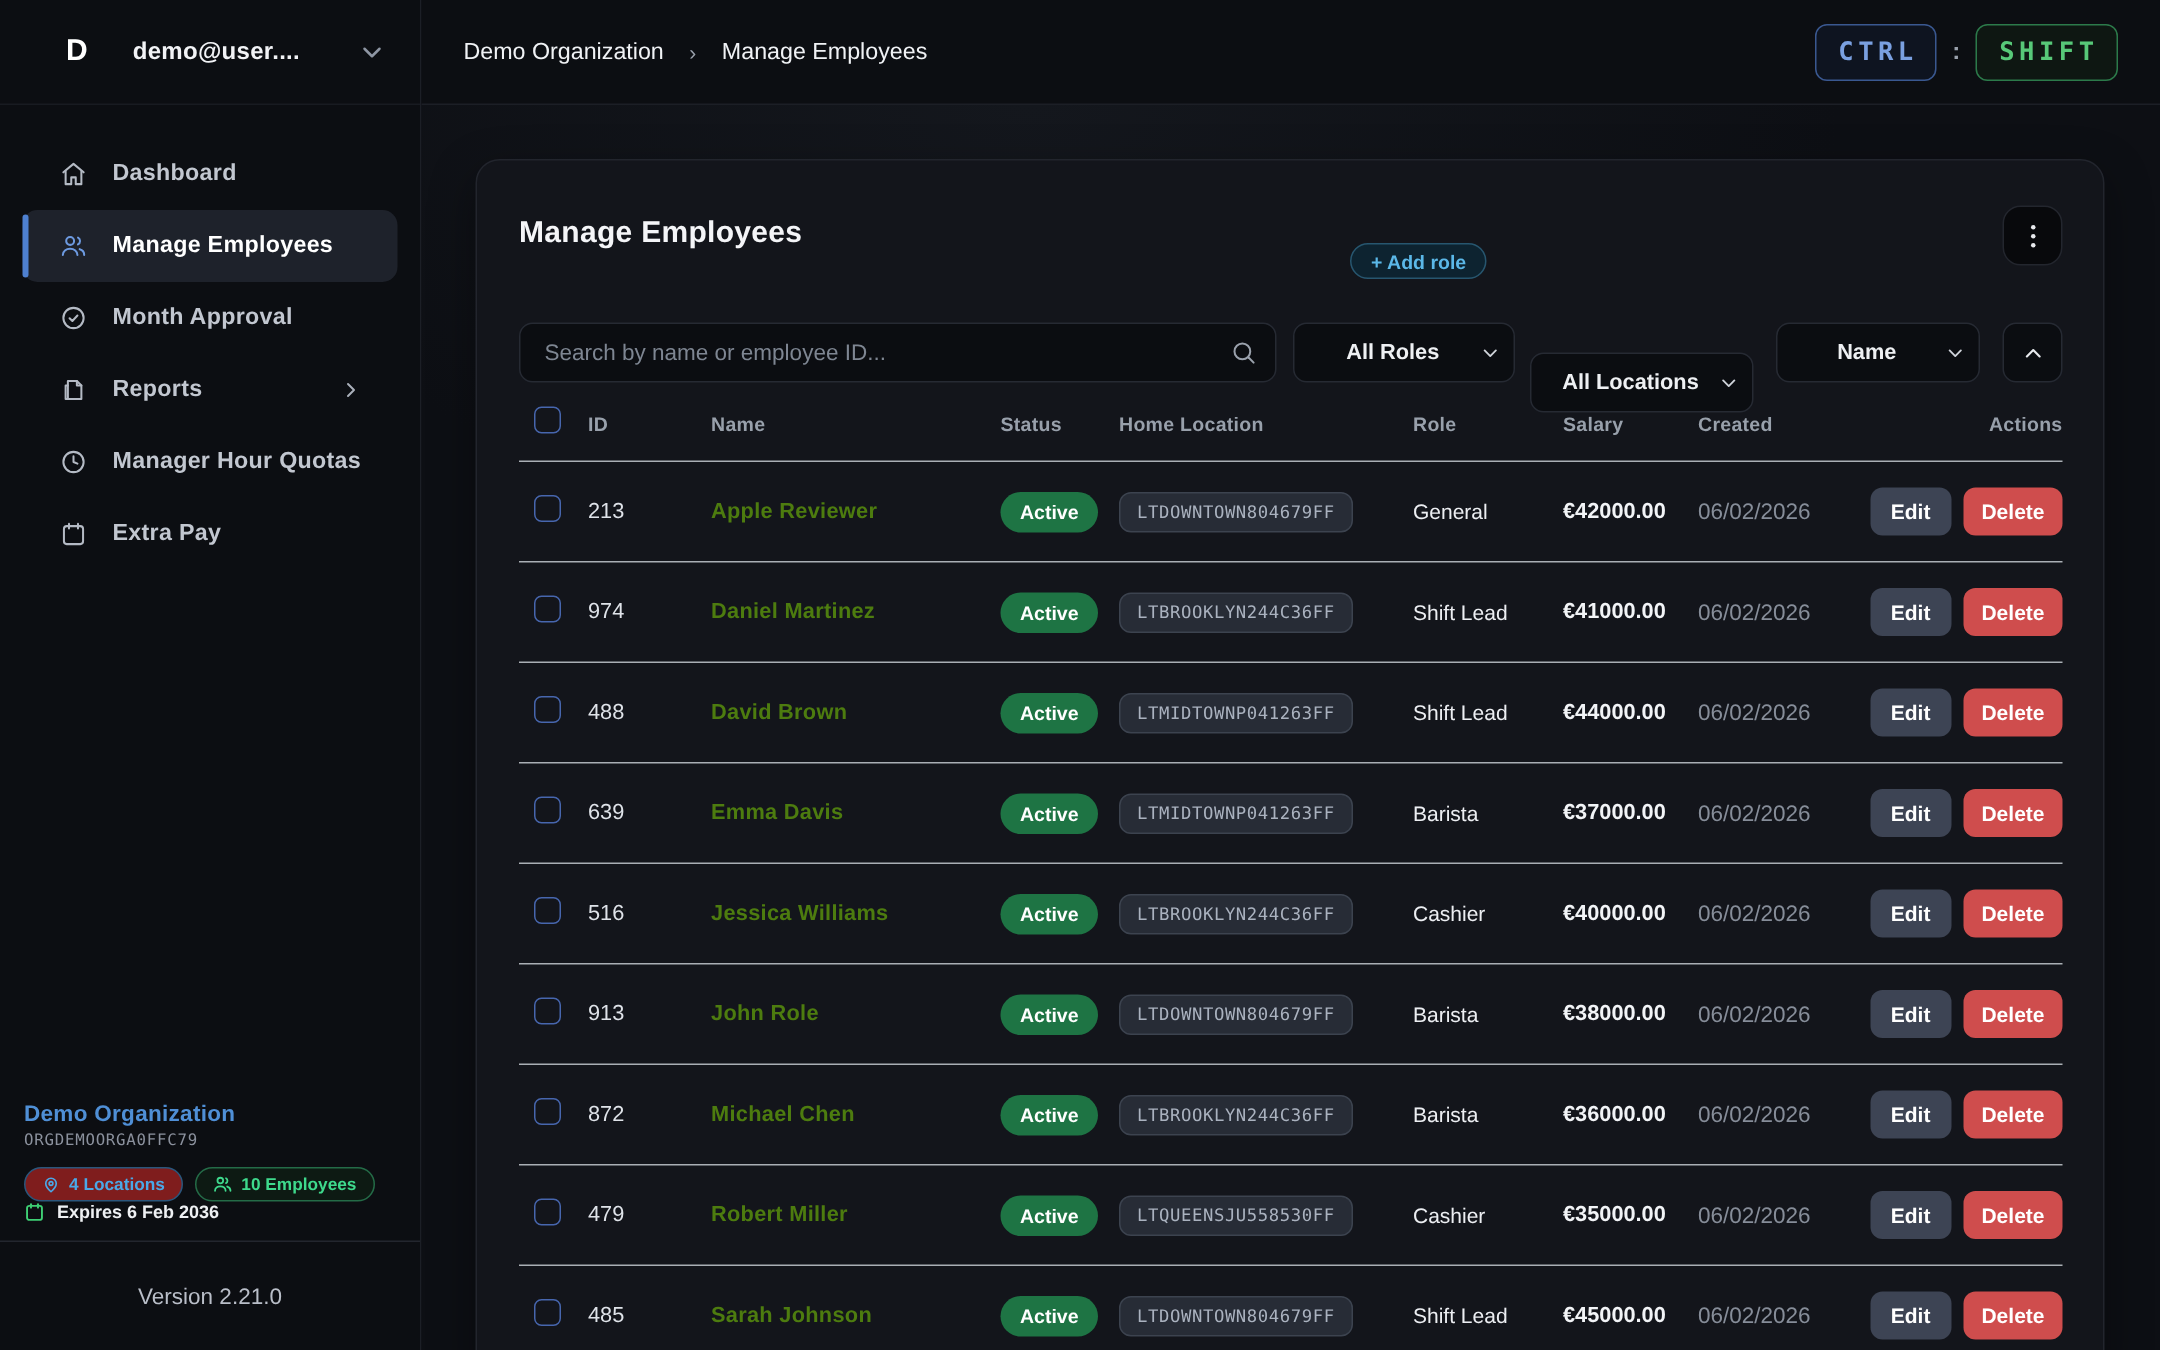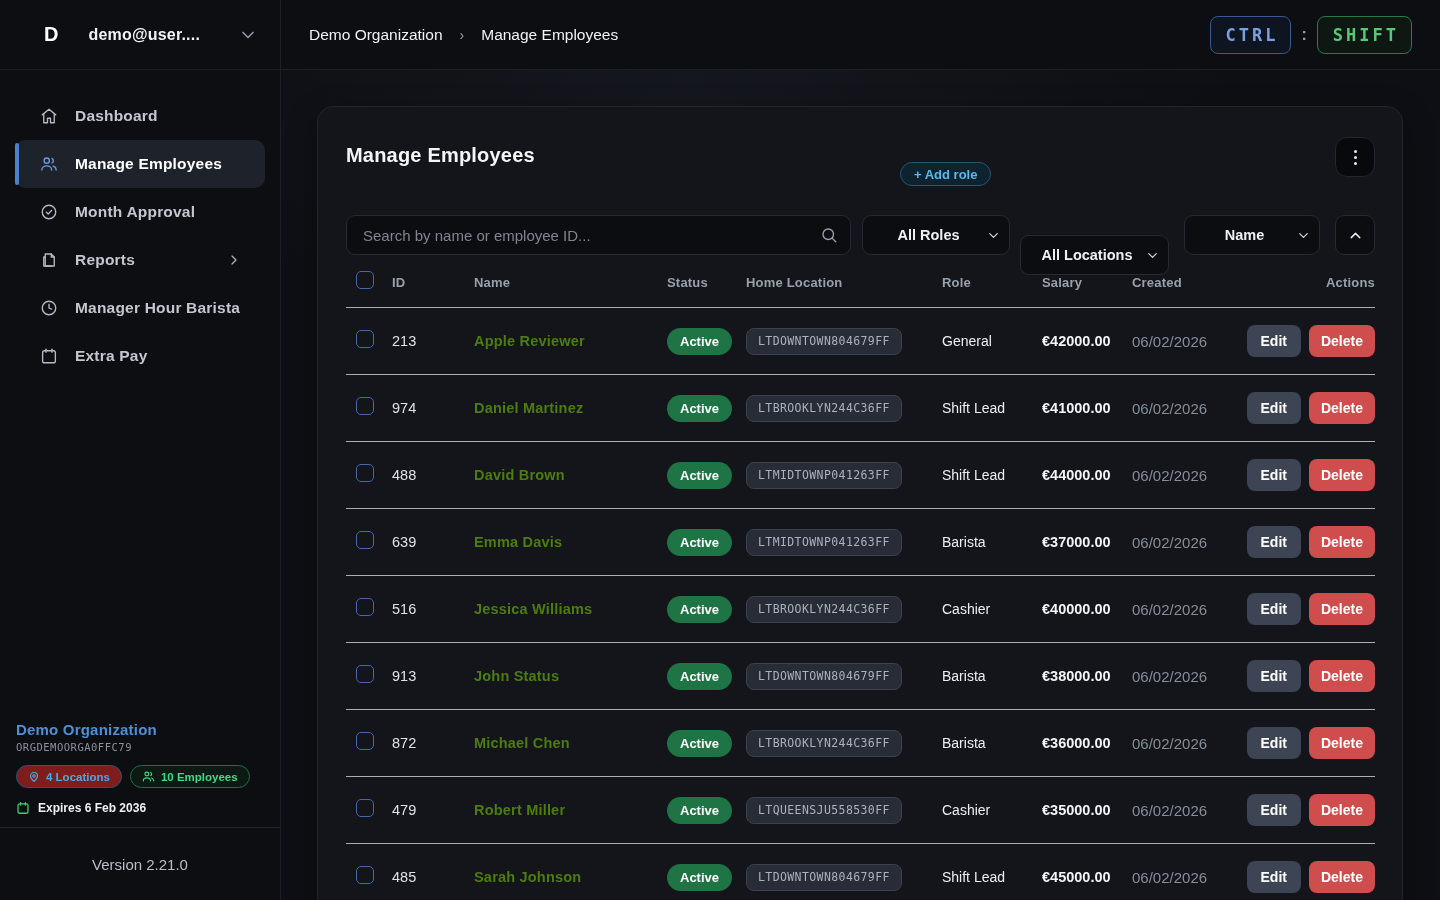--- a/index.html
+++ b/index.html
@@ -30,21 +30,21 @@
 
   .org-box { padding:14px 16px 12px 16px; }
   .org-name { color:#4f8fd6; font-size:15px; font-weight:700; letter-spacing:.2px; }
   .org-code { font-family:"DejaVu Sans Mono", monospace; font-size:10.5px; color:#8b919d;
     margin-top:3px; letter-spacing:.5px; }
   .org-badges { display:flex; gap:8px; margin-top:12px; }
   .pill-badge { display:inline-flex; align-items:center; gap:6px; height:23px; padding:0 11px;
     border-radius:999px; font-size:11.5px; font-weight:700; }
   .pill-blue { color:#4aa8e8; border:1px solid #2a567c; background:#7f1d1d; }
   .pill-green { color:#3ed98c; border:1px solid #246b47; background:#0d1a13; }
-  .org-expires { display:flex; align-items:center; gap:8px; margin-top:13px;
+  .org-expires { display:flex; align-items:center; gap:8px; 
     font-size:12px; font-weight:700; color:#eef0f3; }
   .org-expires .cal { color:#3ecf74; display:flex; }
   .sidebar-divider { border-top:1px solid #23262e; }
   .version-row { height:72px; display:flex; align-items:center; justify-content:center;
     font-size:15px; color:#b9bec8; }
 
   
   .right { flex:1; display:flex; flex-direction:column; }
   .topbar { height:70px; min-height:70px; background:#0c0e12; border-bottom:1px solid #1c1f26;
     display:flex; align-items:center; padding:0 28px; }
@@ -180,21 +180,21 @@
             </svg>
         </span>
       </div>
       <div class="nav-item">
         <span class="nav-ico">
           <svg width="18" height="18" viewBox="0 0 24 24" fill="none" stroke="currentColor" stroke-width="1.8" stroke-linecap="round" stroke-linejoin="round">
               <circle cx="12" cy="12" r="9"></circle>
               <polyline points="12 7 12 12 15.5 13.5"></polyline>
             </svg>
         </span>
-        <span class="nav-label">Manager Hour Barista</span>
+        <span class="nav-label">Manager Hour Quotas</span>
       </div>
       <div class="nav-item">
         <span class="nav-ico">
           <svg width="18" height="18" viewBox="0 0 24 24" fill="none" stroke="currentColor" stroke-width="1.8" stroke-linecap="round" stroke-linejoin="round">
               <rect x="3.5" y="5" width="17" height="16" rx="2.5"></rect>
               <line x1="8" y1="3" x2="8" y2="7"></line>
               <line x1="16" y1="3" x2="16" y2="7"></line>
             </svg>
         </span>
         <span class="nav-label">Extra Pay</span>
@@ -387,21 +387,21 @@
     <span class="cell-salary">€40000.00</span>
     <span class="cell-created">06/02/2026</span>
     <span class="cell-actions">
       <button class="btn-edit">Edit</button>
       <button class="btn-delete">Delete</button>
     </span>
   </div>
               <div class="grid-row trow">
     <span><span class="checkbox"></span></span>
     <span class="cell-id">913</span>
-    <span class="cell-name">John Status</span>
+    <span class="cell-name">John Role</span>
     <span><span class="badge-active">Active</span></span>
     <span><span class="loc-pill">LTDOWNTOWN804679FF</span></span>
     <span class="cell-role">Barista</span>
     <span class="cell-salary">€38000.00</span>
     <span class="cell-created">06/02/2026</span>
     <span class="cell-actions">
       <button class="btn-edit">Edit</button>
       <button class="btn-delete">Delete</button>
     </span>
   </div>

